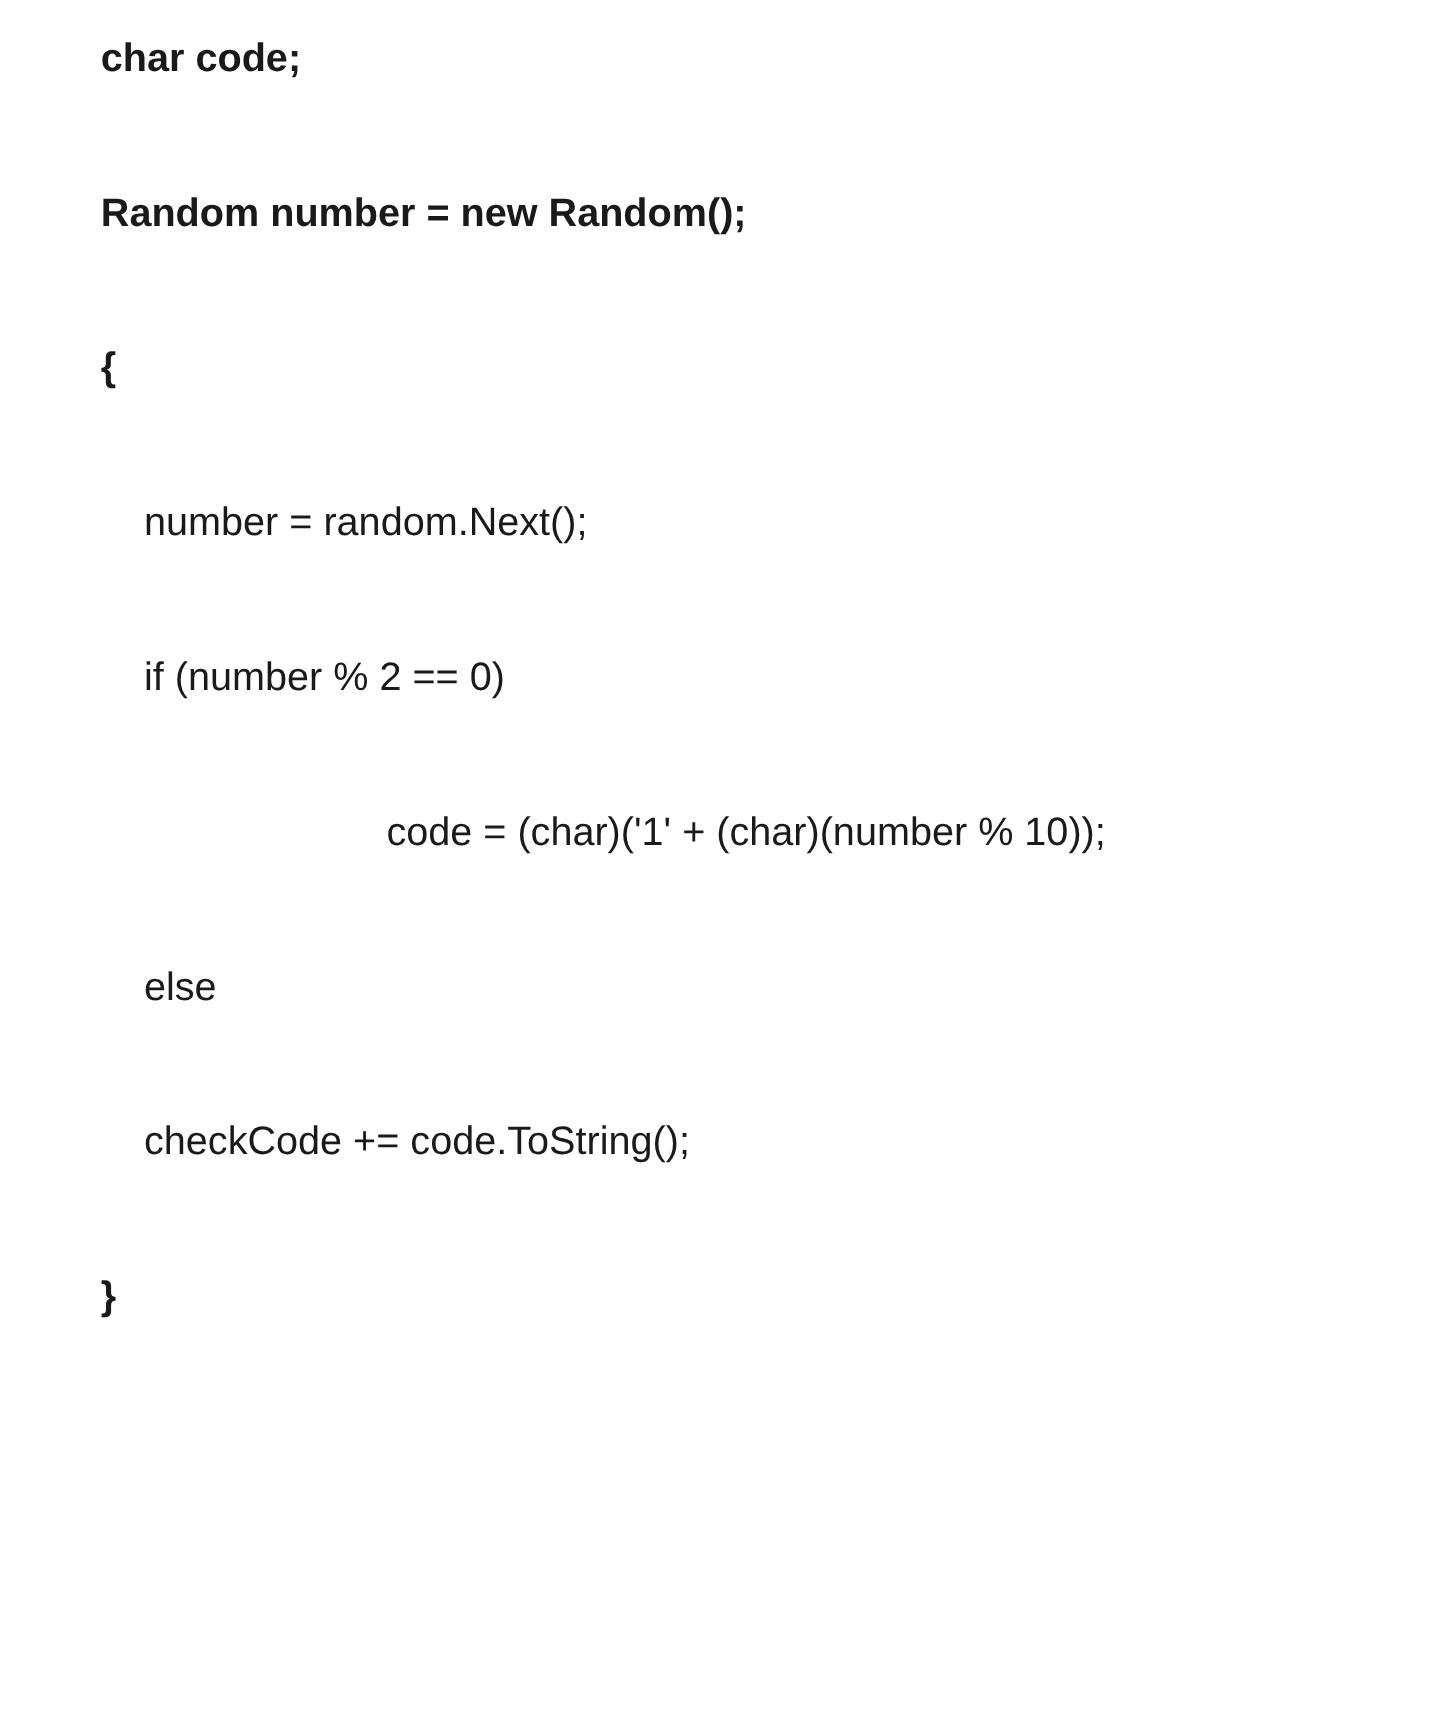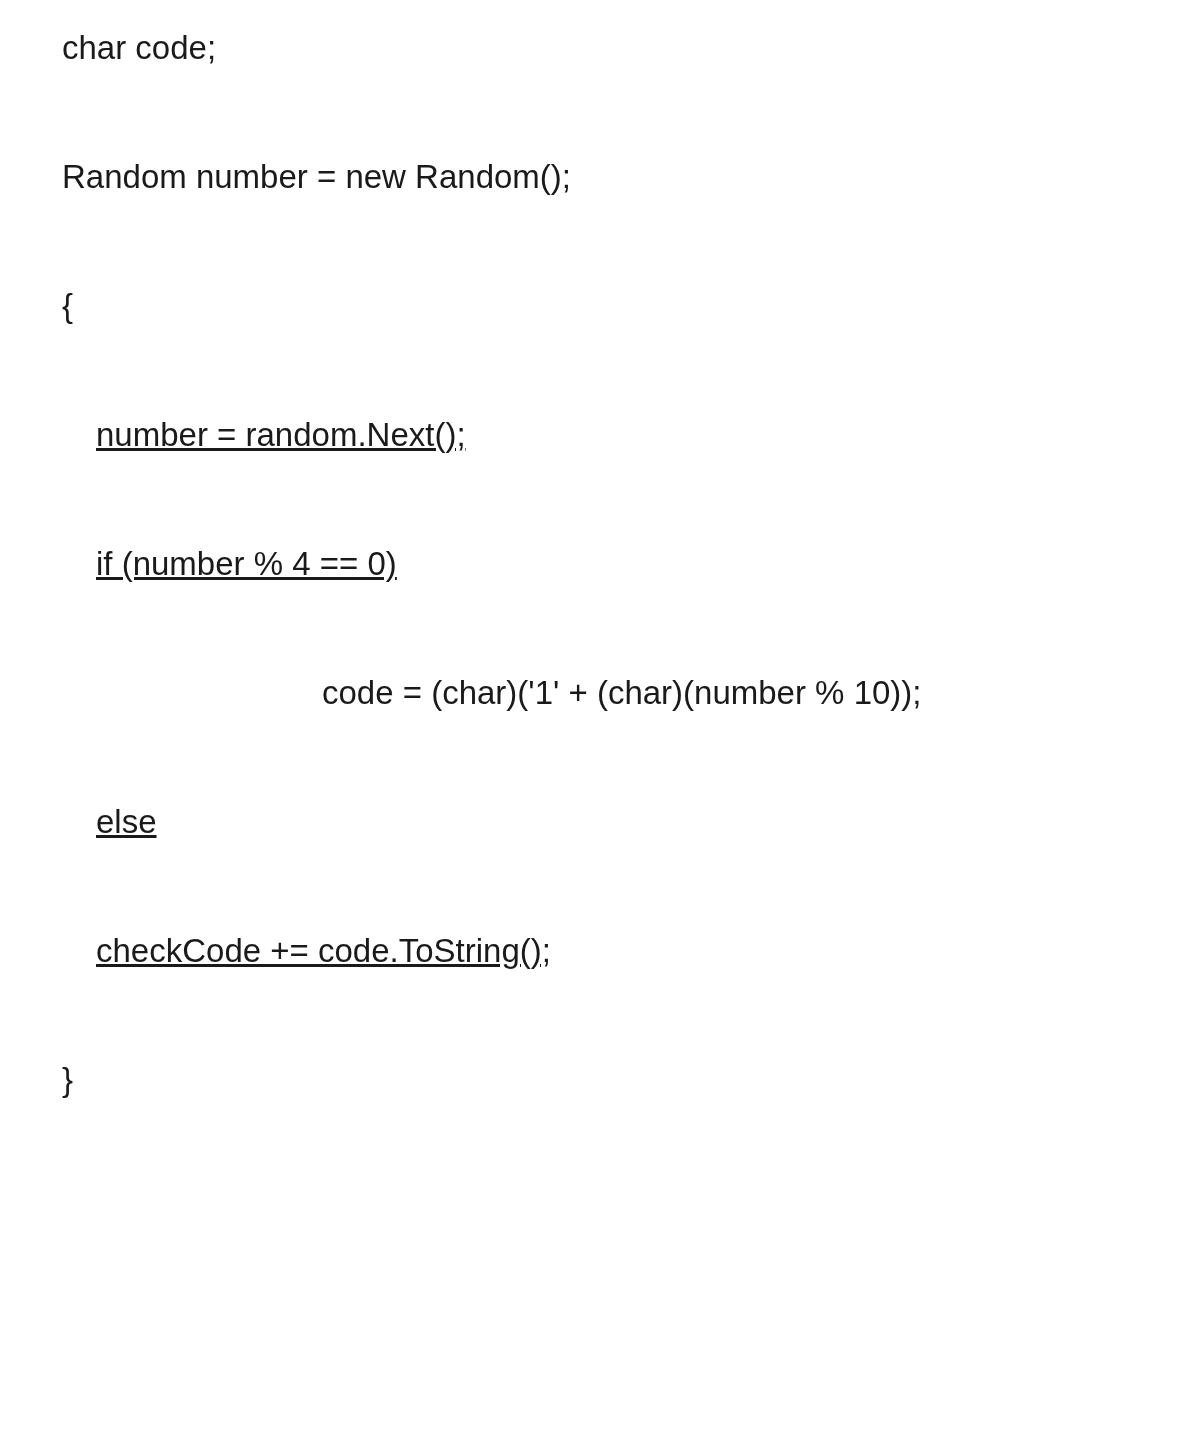--- a/index.html
+++ b/index.html
@@ -18,32 +18,32 @@
     padding: 0;
     color: #1a1a1a;
   }
   .line {
     display: block;
     margin: 0;
     padding: 0;
     height: 96px;           
     line-height: 96px;
   }
-  .indent1 { padding-left: 62px; }
-  .indent2 { padding-left: 96px; text-decoration: underline; }
+  .indent1 { padding-left: 84px; font-weight: bold; }
+  .indent2 { padding-left: 120px; }
   .indent3 { padding-left: 276px; margin-left: 46px; }
 </style>
 </head>
 <body>
 
 <pre class="code"><span class="line indent1">char code;</span>
 <span class="line indent1">Random number = new Random();</span>
 <span class="line indent1">{</span>
 <span class="line indent2">number = random.Next();</span>
-<span class="line indent2">if (number % 4 == 0)</span>
+<span class="line indent2">if (number % 2 == 0)</span>
 <span class="line indent3">code = (char)('1' + (char)(number % 10));</span>
 <span class="line indent2">else</span>
 <span class="line indent2">checkCode += code.ToString();</span>
 <span class="line indent1">}</span>
 
 
 
 </pre>
 
 </body></html>

